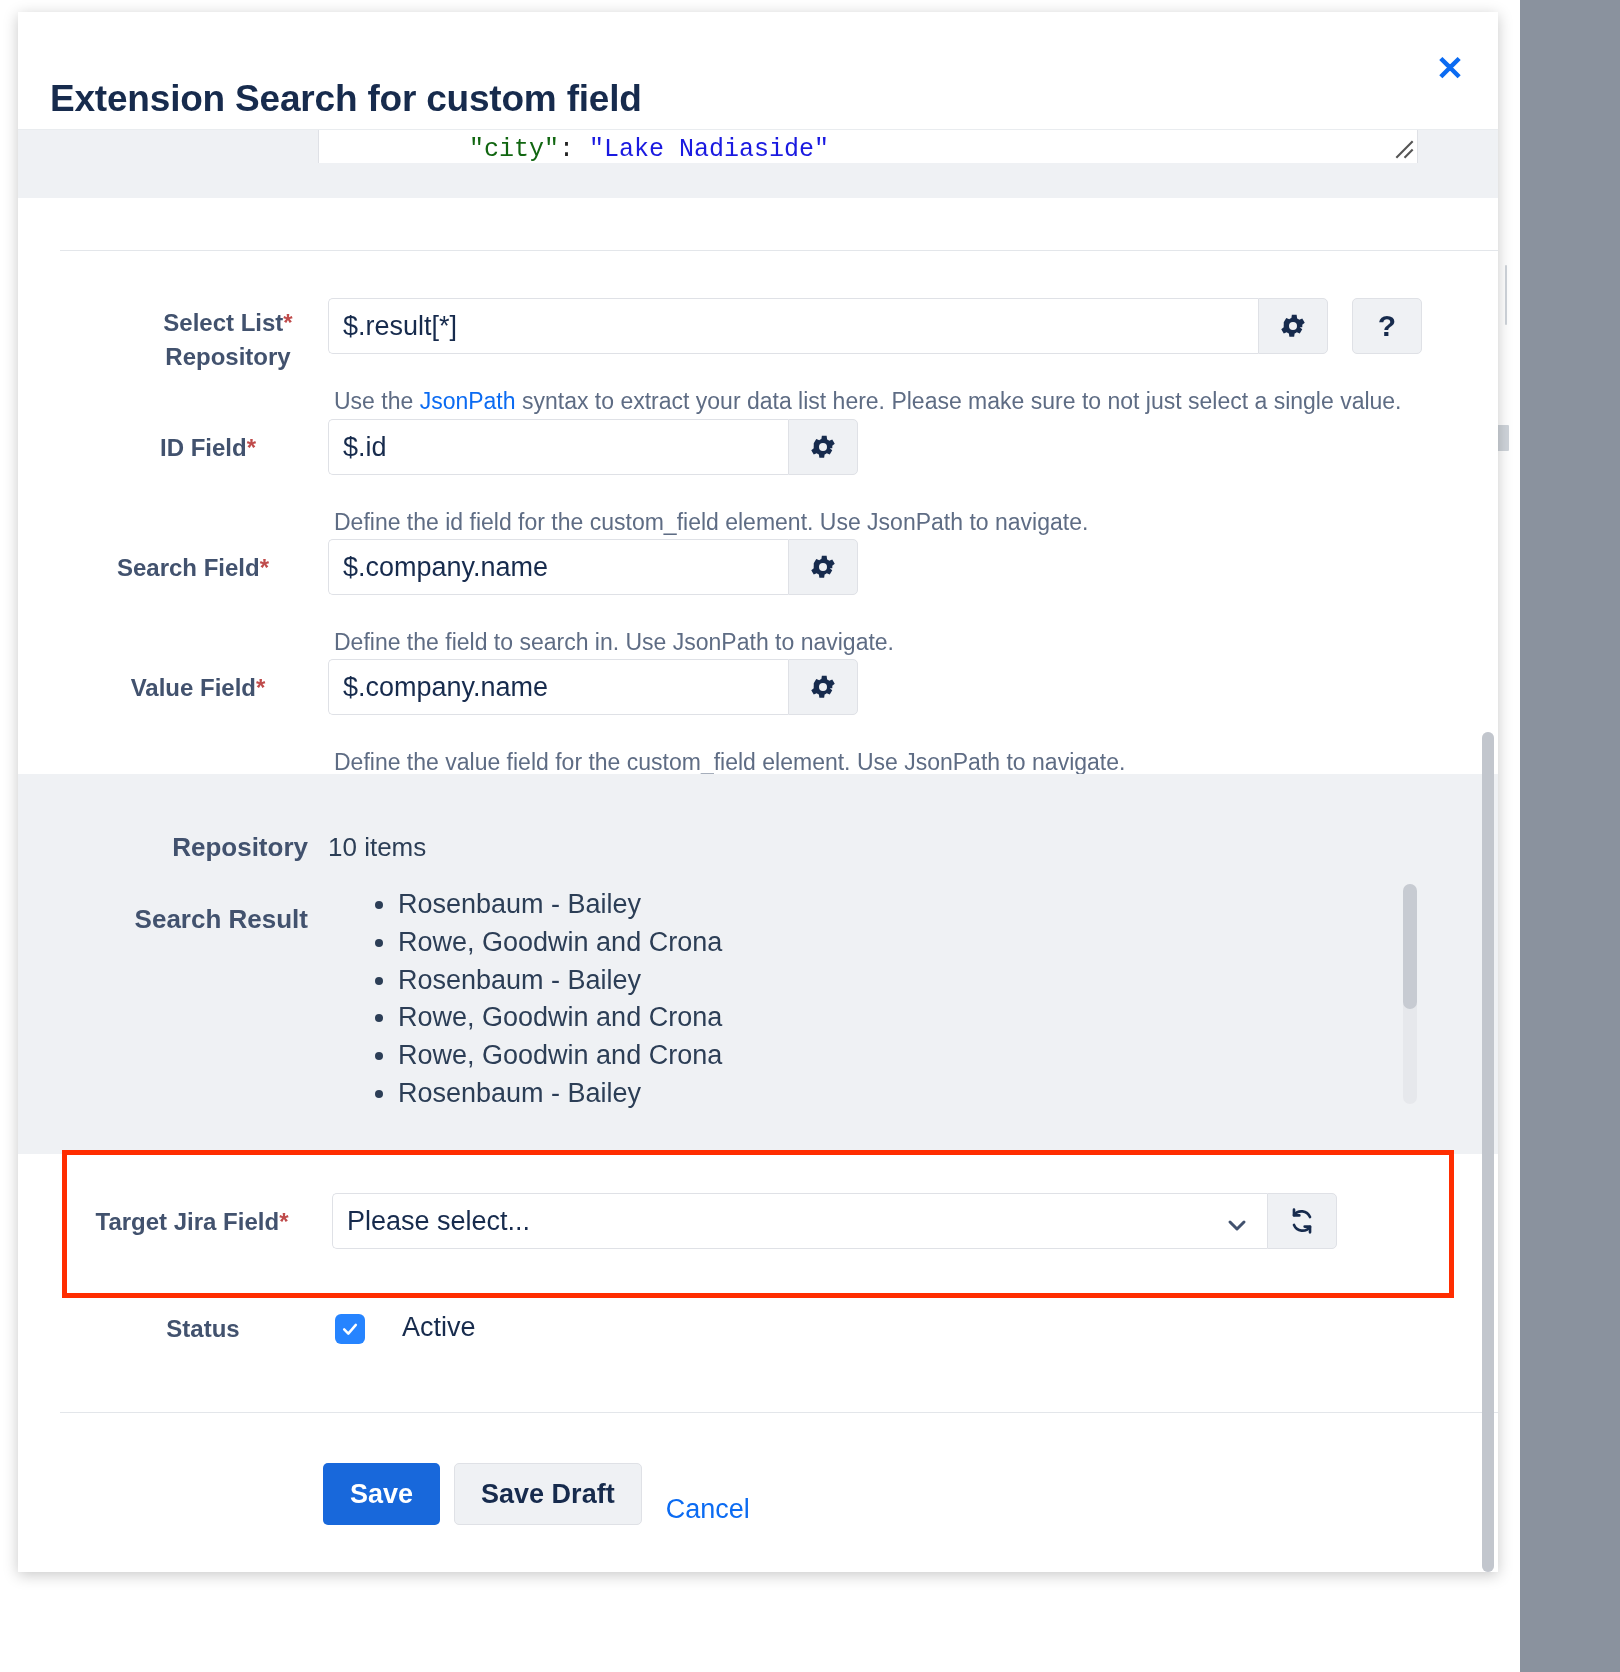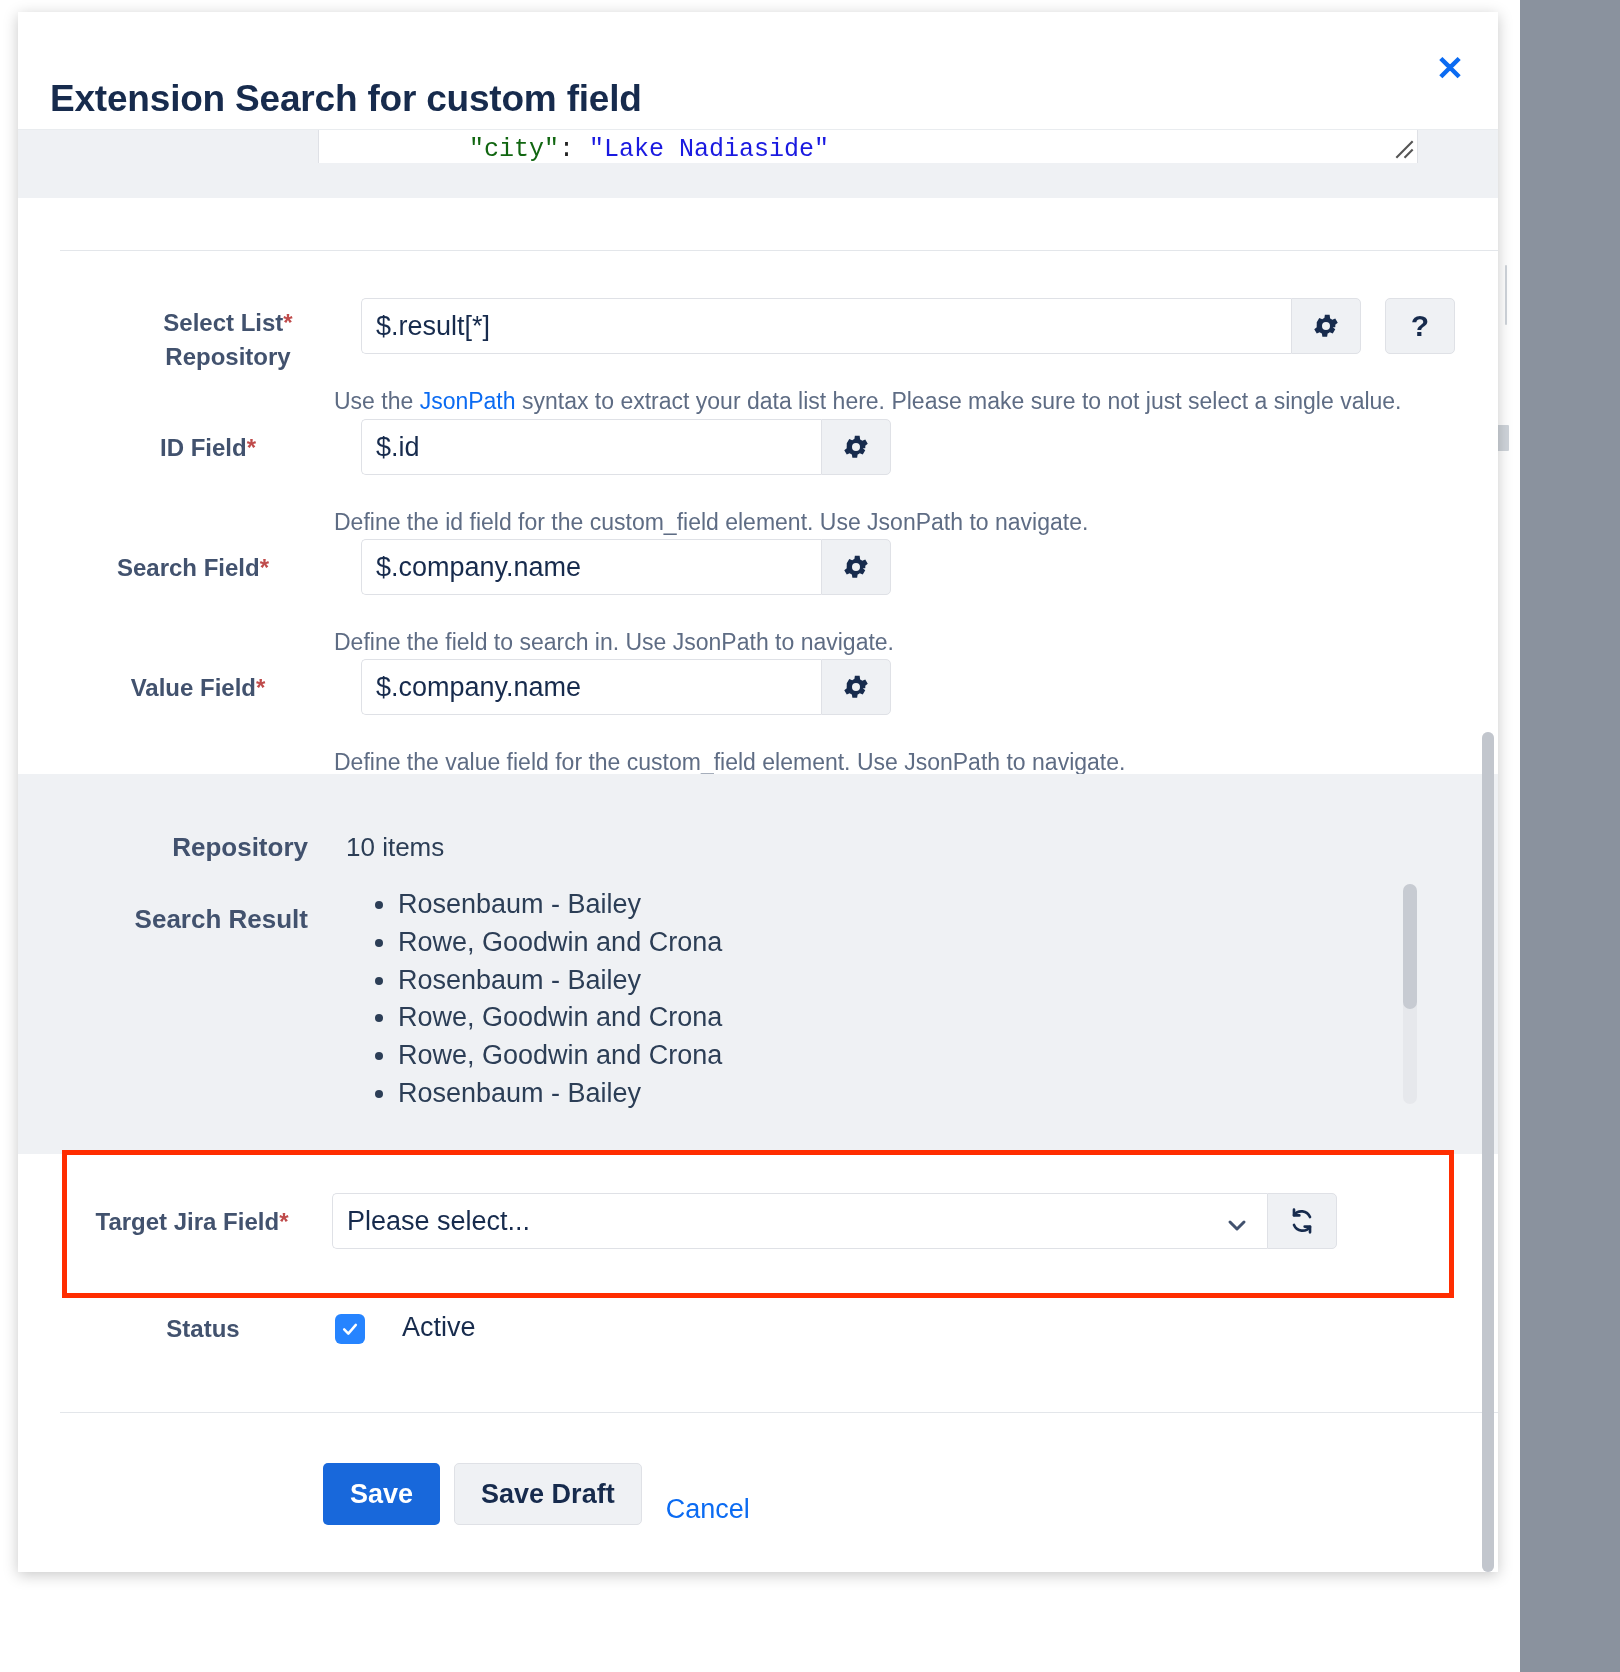--- a/index.html
+++ b/index.html
@@ -97,21 +97,21 @@
   }
   .label .req { color: #bf4b4b; font-weight: bold; }
   .label.two-line { width: 160px; }
 
   .ctrl { position: absolute; display: flex; align-items: stretch; }
 
   input.text-input {
     height: 56px; border: 1px solid #dfe1e6; border-radius: 5px;
     padding: 0 14px; font-size: 27px; color: #172b4d;
     font-family: "Liberation Sans", sans-serif;
-    background: #fff; outline: none; margin-left: 33px;
+    background: #fff; outline: none;
   }
   input.text-input.joined { border-radius: 5px 0 0 5px; border-right: none; }
 
   .icon-btn {
     width: 70px; height: 56px;
     background: #eff1f4; border: 1px solid #dfe1e6;
     display: flex; align-items: center; justify-content: center;
     cursor: pointer; padding: 0;
   }
   .icon-btn.right-join { border-radius: 0 5px 5px 0; }
@@ -128,21 +128,21 @@
     position: absolute; font-size: 23px; color: #5e6c84; margin-top: 20px;
   }
   .hint a { color: #0b6bf2; text-decoration: none; }
 
   
   .ro-label {
     position: absolute; text-align: right; width: 200px;
     font-size: 26px; font-weight: bold; color: #42526e;
   }
   .ro-value {
-    position: absolute; font-size: 26px; color: #2c3e56; margin-left: 18px;
+    position: absolute; font-size: 26px; color: #2c3e56;
   }
   ul.result-list {
     position: absolute; margin: 0; padding: 0 0 0 30px;
     list-style: disc; color: #2c3e56;
   }
   ul.result-list li {
     font-size: 27px; color: #2c3e56; line-height: 1.4; margin-bottom: 0px;
   }
   .list-scrollbar {
     position: absolute; width: 14px; border-radius: 7px; background: #e6e8ec;

